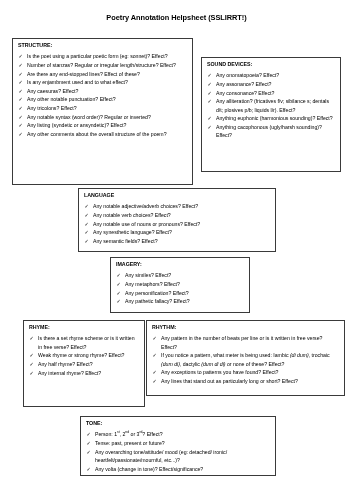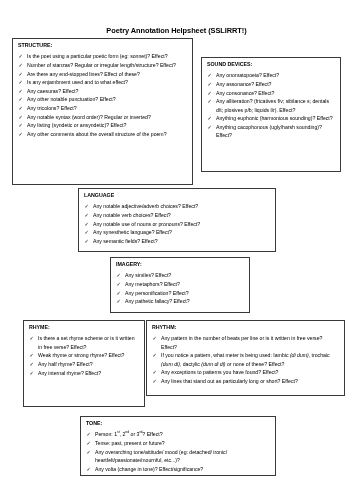--- a/index.html
+++ b/index.html
@@ -17,21 +17,21 @@
     -webkit-font-smoothing: antialiased;
   }
   #page {
     position: relative;
     width: 353px;
     height: 500px;
   }
   .page-title {
     position: absolute;
     left: 0;
-    top: 26px;
+    top: 13px;
     width: 353px;
     text-align: center;
     font-size: 7.4px;
     font-weight: bold;
     letter-spacing: -0.05px;
   }
   .box {
     position: absolute;
     border: 1.1px solid #3a3a3a;
     background: #ffffff;

